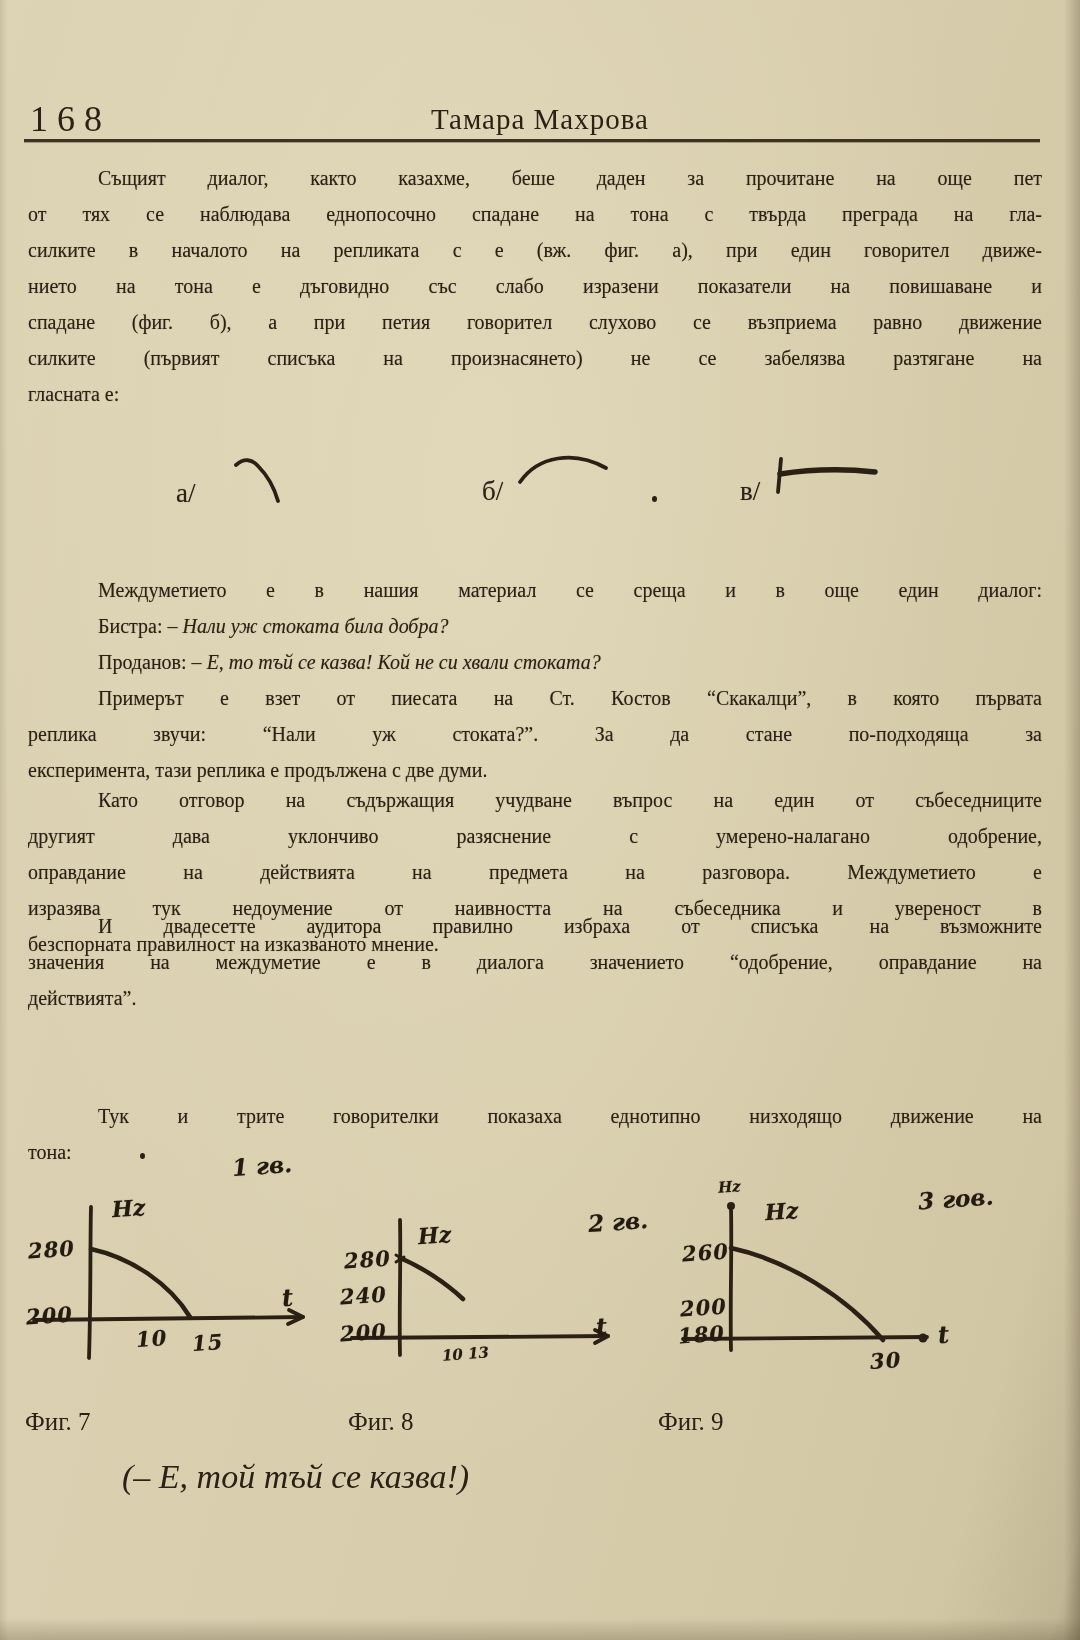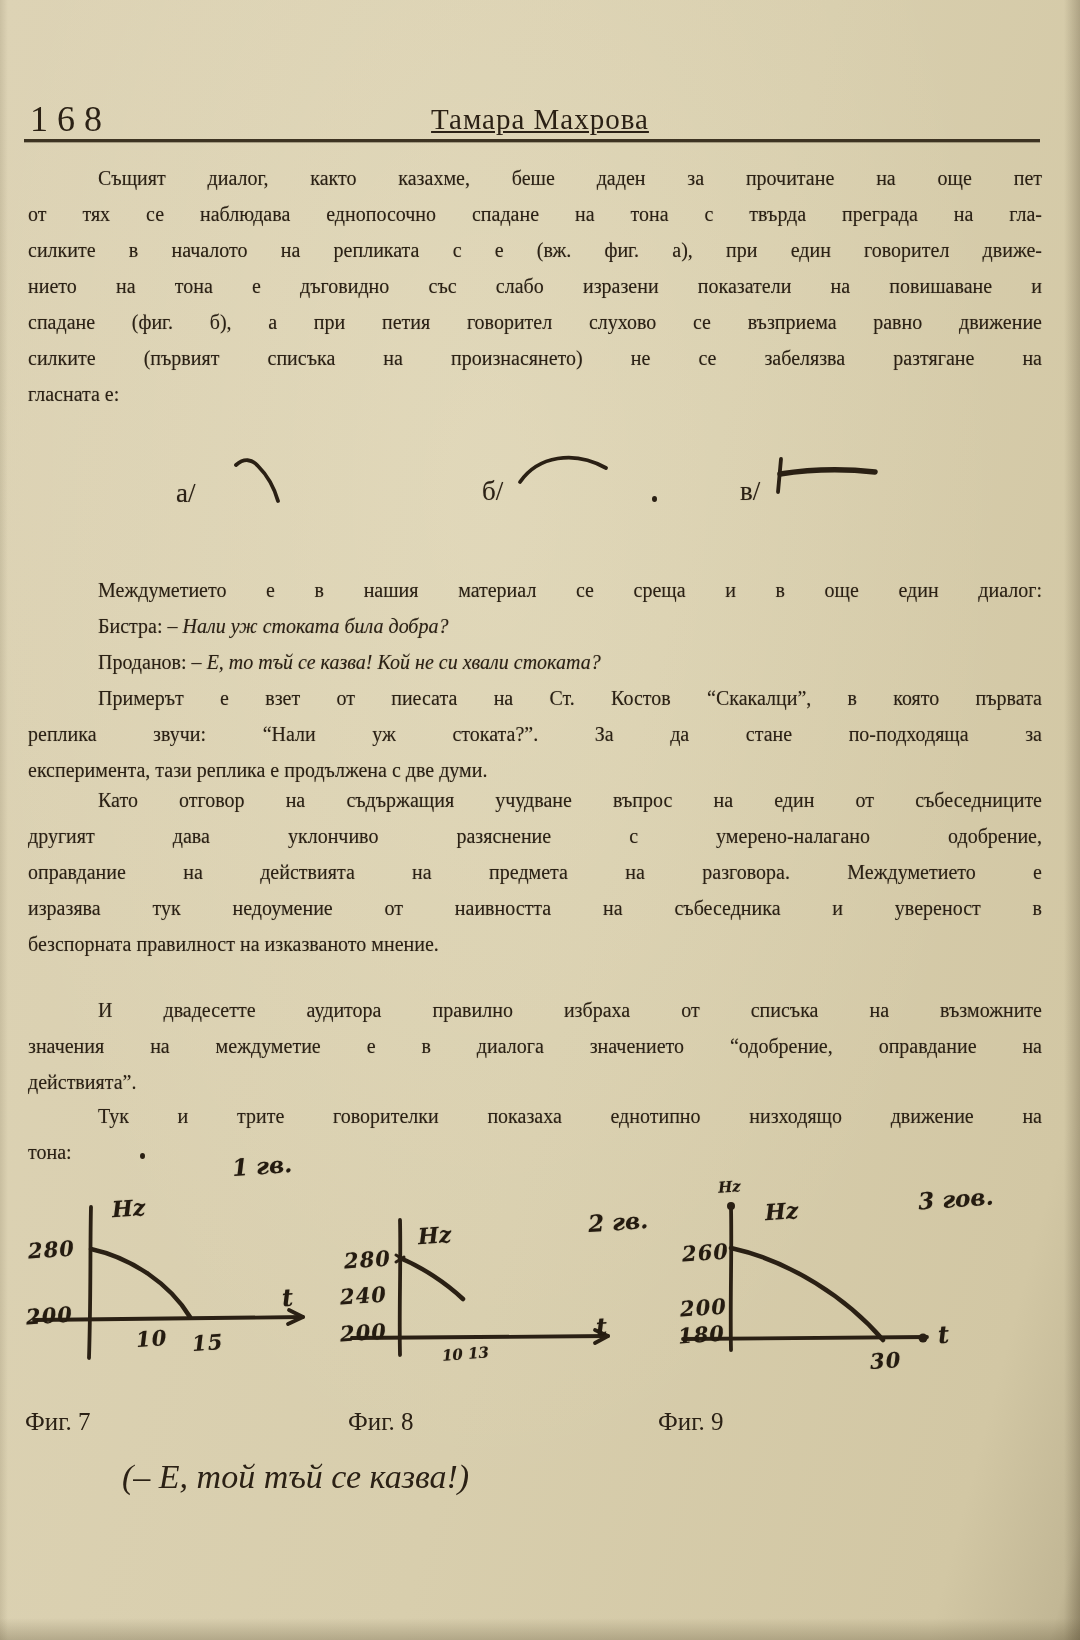--- a/index.html
+++ b/index.html
@@ -15,21 +15,21 @@
     pointer-events:none; }
   .edge-right { position:absolute; top:0; bottom:0; right:0; width:16px;
     background:linear-gradient(to right, rgba(90,78,50,0) 0%, rgba(70,58,36,0.28) 100%);
     pointer-events:none; }
   .edge-left { position:absolute; top:0; bottom:0; left:0; width:8px;
     background:linear-gradient(to left, rgba(90,78,50,0) 0%, rgba(90,78,50,0.14) 100%);
     pointer-events:none; }
 
   .pageno { position:absolute; left:30px; top:98px; font-size:36px; letter-spacing:9px; }
   .author { position:absolute; left:0; top:103px; width:1080px; text-align:center;
-            font-size:29px; letter-spacing:1px;text-decoration:underline; }
+            font-size:29px; letter-spacing:1px; }
   .rule   { position:absolute; left:24px; top:139px; width:1016px; height:3px;
             background:#3d3322; box-shadow:0 1px 0 rgba(61,51,34,0.35); }
 
   .block { position:absolute; left:28px; width:1014px; }
   .ln { font-size:20px; line-height:36px; text-shadow:0 0 1px rgba(43,33,21,0.35); }
   .jl  { text-align:justify; text-align-last:justify; }
   .ind { text-indent:70px; }
   .it  { font-style:italic; }
 
   .contour-label { position:absolute; font-size:27px; text-shadow:0 0 1px rgba(43,33,21,0.35); }
@@ -94,21 +94,21 @@
   </div>
 
   <div class="block" style="top:782px;">
     <div class="ln jl ind">Като отговор на съдържащия учудване въпрос на един от събеседниците</div>
     <div class="ln jl">другият дава уклончиво разяснение с умерено-налагано одобрение,</div>
     <div class="ln jl">оправдание на действията на предмета на разговора. Междуметието е</div>
     <div class="ln jl">изразява тук недоумение от наивността на събеседника и увереност в</div>
     <div class="ln">безспорната правилност на изказваното мнение.</div>
   </div>
 
-  <div class="block" style="top:992px;">
+  <div class="block" style="top:908px;">
     <div class="ln jl ind">И двадесетте аудитора правилно избраха от списъка на възможните</div>
     <div class="ln jl">значения на междуметие е в диалога значението “одобрение, оправдание на</div>
     <div class="ln">действията”.</div>
   </div>
 
   <div class="block" style="top:1098px;">
     <div class="ln jl ind">Тук и трите говорителки показаха еднотипно низходящо движение на</div>
     <div class="ln">тона:</div>
   </div>
 

